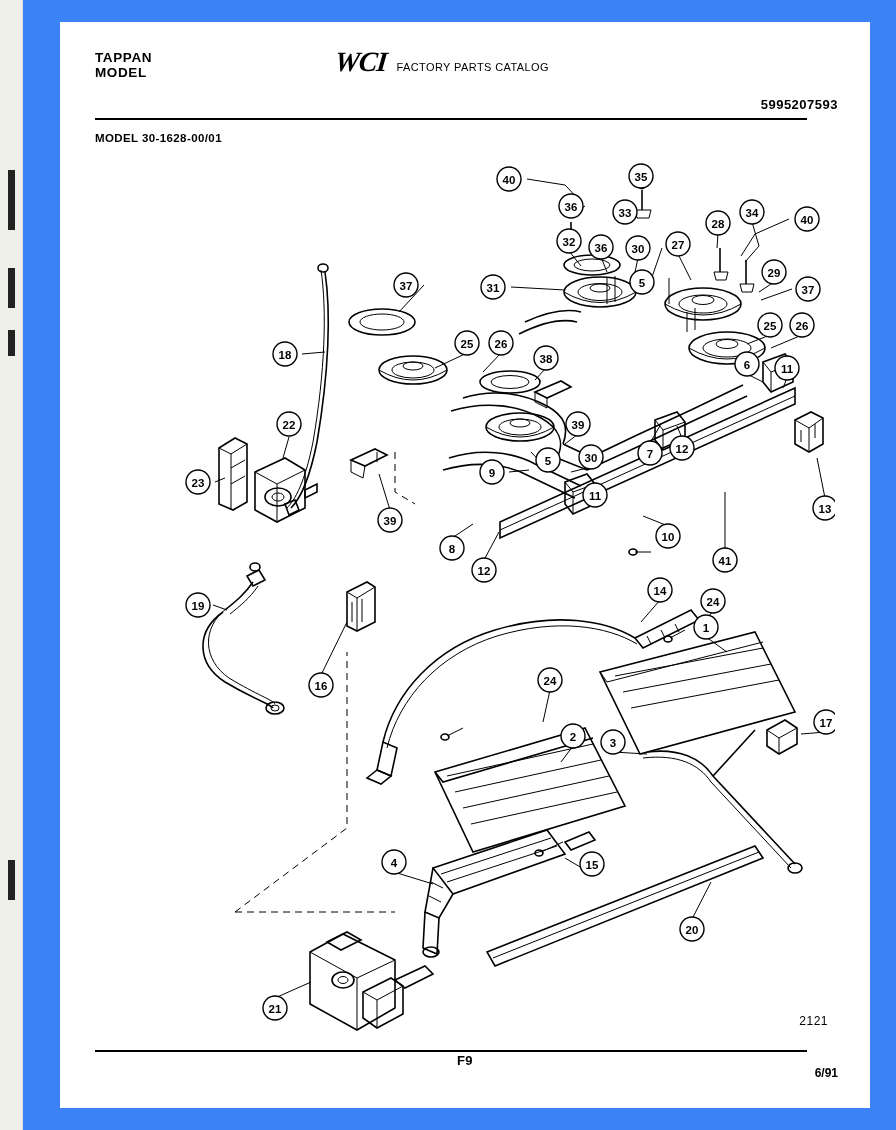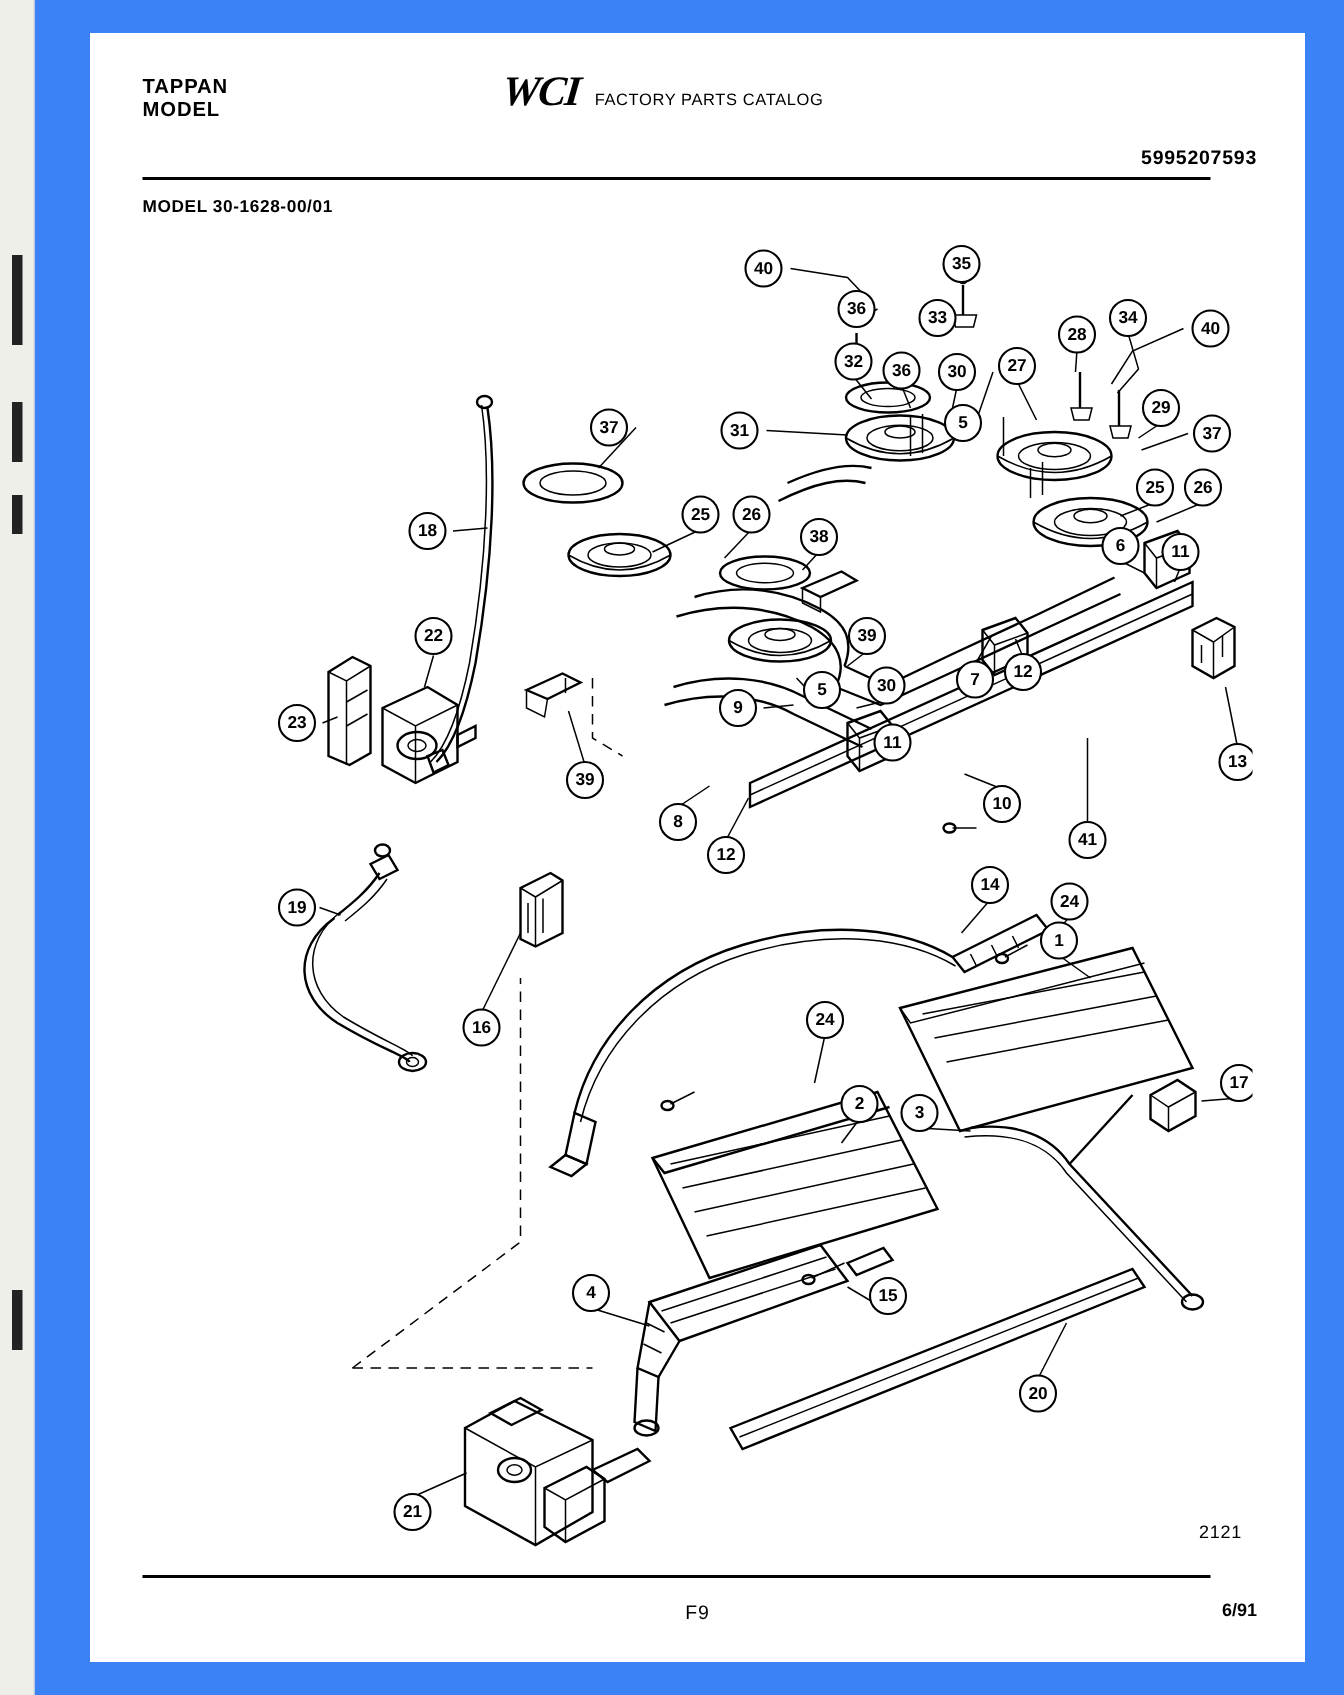--- a/index.html
+++ b/index.html
@@ -97,25 +97,25 @@
   
   .rule-bottom {
     position: absolute;
     left: 35px; bottom: 56px;
     width: 712px;
     height: 0;
     border-top: 2px solid #000;
   }
   .page-code {
     position: absolute;
-    left: 0; bottom: 26px;
+    left: 0; bottom: 40px;
     width: 810px;
     text-align: center;
     font-size: 13px;
-    font-weight: normal;
+    font-weight: bold;
     letter-spacing: 0.5px;
   }
   .page-date {
     position: absolute;
     right: 32px; bottom: 28px;
     font-size: 12px;
     font-weight: bold;
     margin-top: 36px;
   }
   .fig-number {

